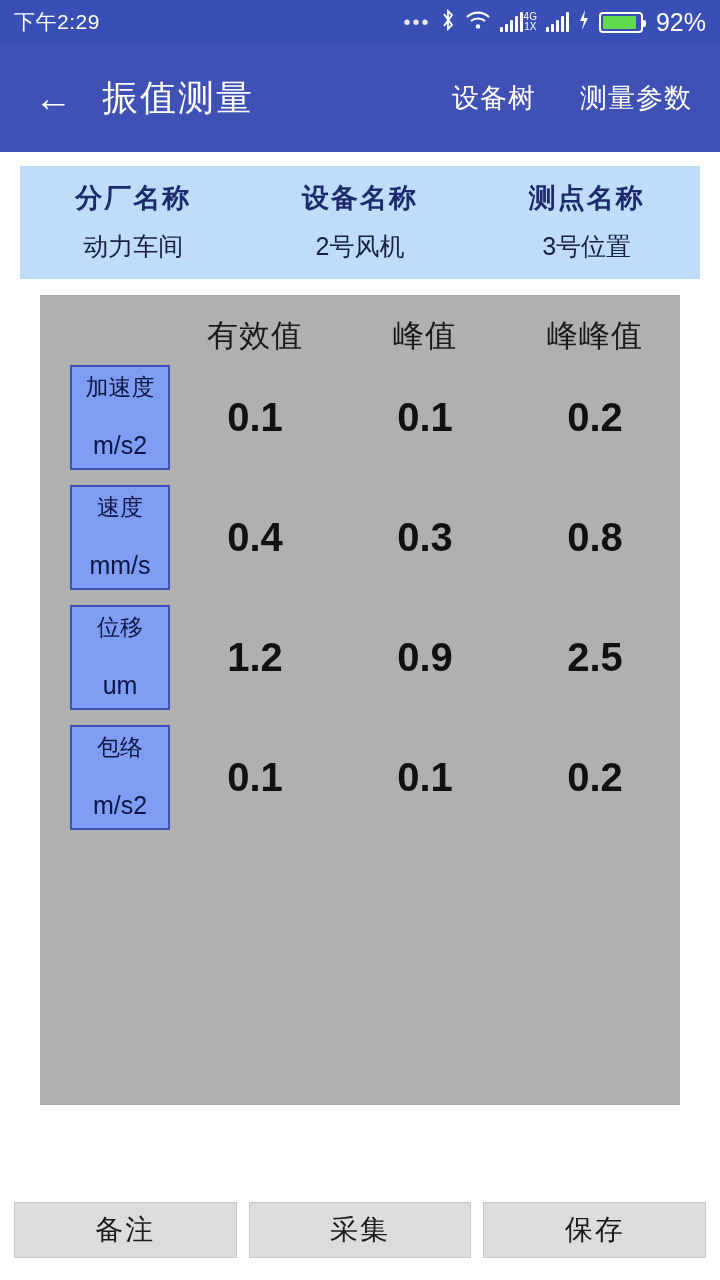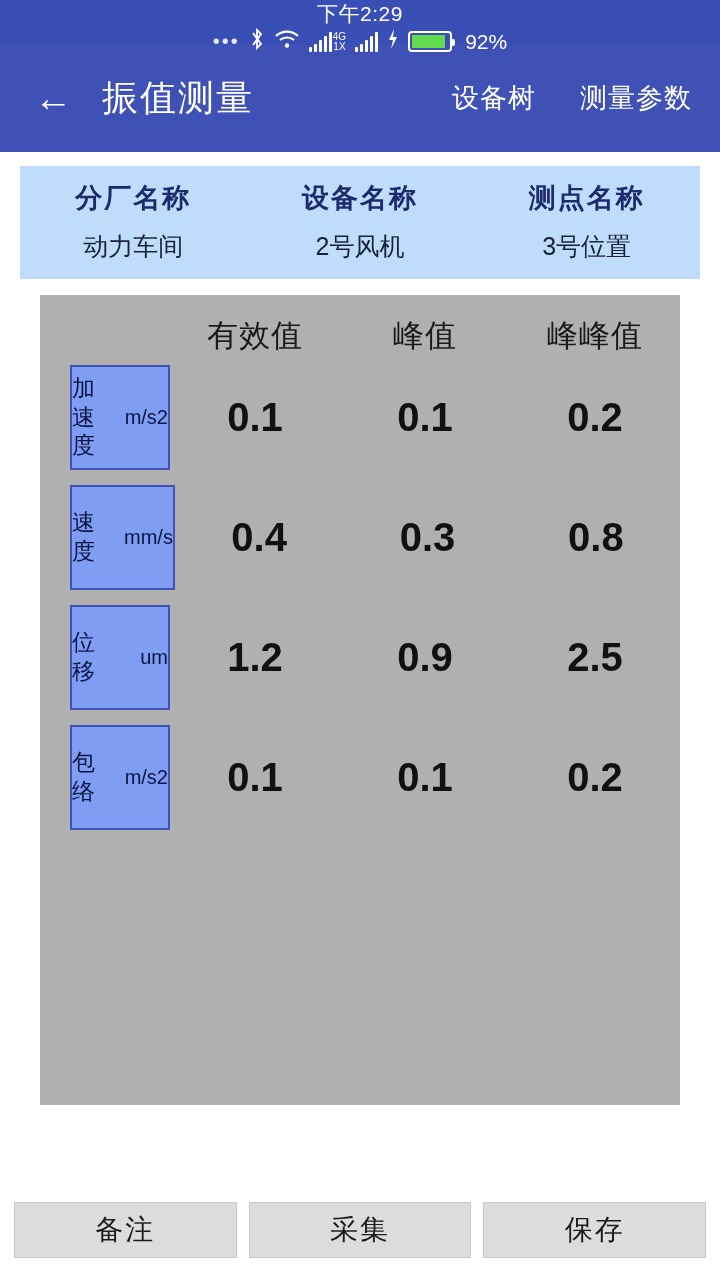--- a/index.html
+++ b/index.html
@@ -13,21 +13,20 @@
 
   
   .statusbar {
     height: 44px;
     background: #3a4fb5;
     display: flex;
     align-items: center;
     padding: 0 14px;
     color: #ffffff;
     font-size: 21px;
-    flex-direction: column;
   }
   .sb-time { flex: 0 0 auto; letter-spacing: 0.5px; }
   .sb-spacer { flex: 1 1 auto; }
   .sb-icons { display: flex; align-items: center; gap: 9px; }
   .dots { letter-spacing: 2px; font-size: 20px; color: #e8e8e8; }
   .ico { display: inline-block; }
 
   .bars { display: flex; align-items: flex-end; gap: 2px; height: 20px; }
   .bars i { display: block; width: 3px; background: #ffffff; border-radius: 1px; }
   .bars i:nth-child(1) { height: 5px; }
@@ -61,21 +60,21 @@
     background: #ffffff;
     border-radius: 0 2px 2px 0;
   }
   .battery span {
     display: block;
     height: 100%;
     width: 92%;
     background: #62dc4d;
     border-radius: 1px;
   }
-  .sb-pct { font-size: 21px; margin-left: 4px; }
+  .sb-pct { font-size: 25px; margin-left: 4px; }
 
   
   .appbar {
     height: 108px;
     background: #3f51b5;
     display: flex;
     align-items: center;
     padding: 0 28px 0 34px;
     color: #ffffff;
   }
@@ -142,28 +141,28 @@
     height: 120px;
   }
   .chip {
     flex: 0 0 100px;
     margin-left: 30px;
     height: 105px;
     background: #7f9ef3;
     border: 2px solid #3f51b5;
     color: #0d1642;
     display: flex;
-    flex-direction: row;
+    flex-direction: column;
     align-items: center;
     justify-content: center;
     line-height: 1.25;
     font-size: 23px;
     gap: 29px;
   }
-  .chip .unit { font-size: 20px; }
+  .chip .unit { font-size: 25px; }
   .cell {
     flex: 1 1 0;
     text-align: center;
     font-size: 40px;
     font-weight: bold;
     color: #111111;
   }
 
   
   .btn-bar {

